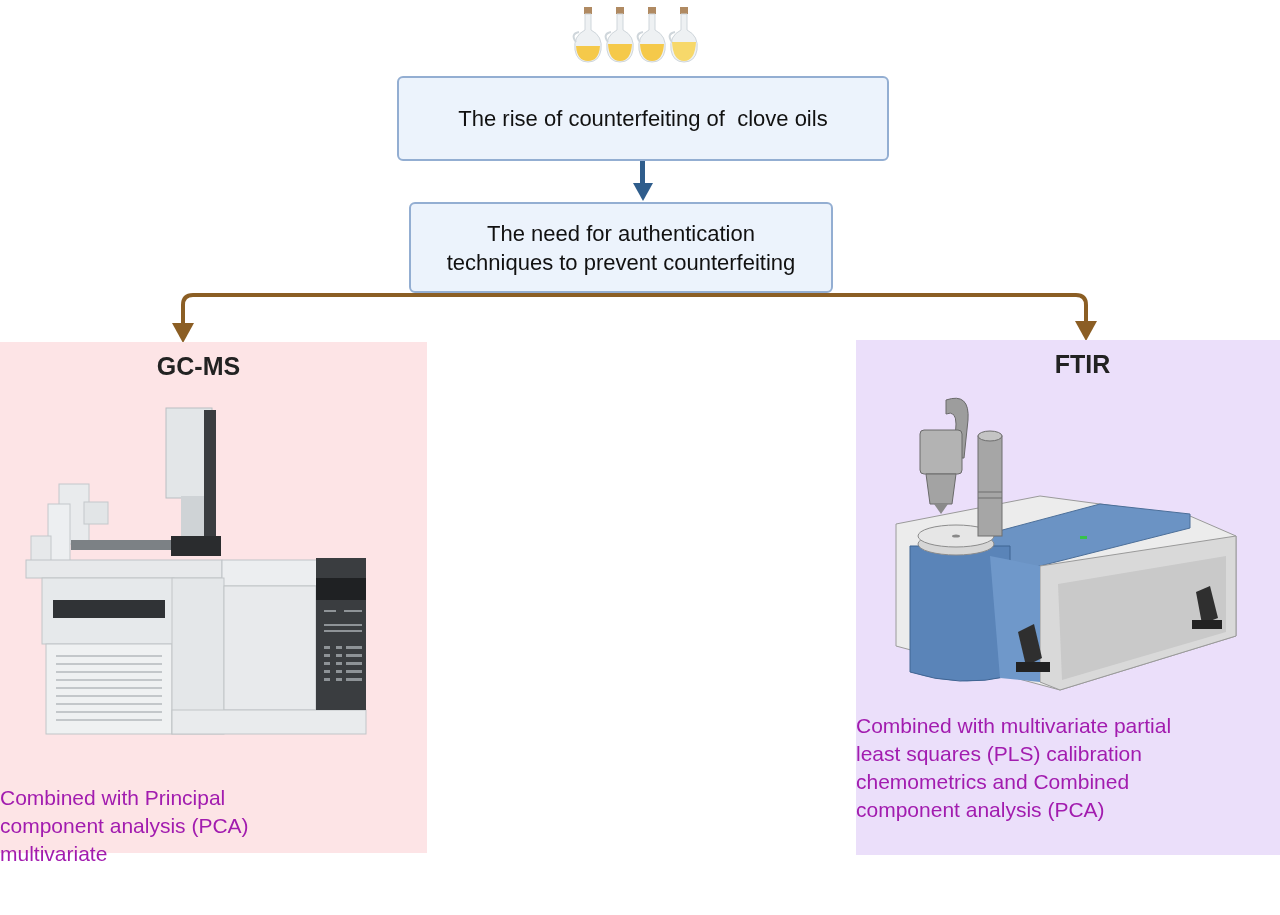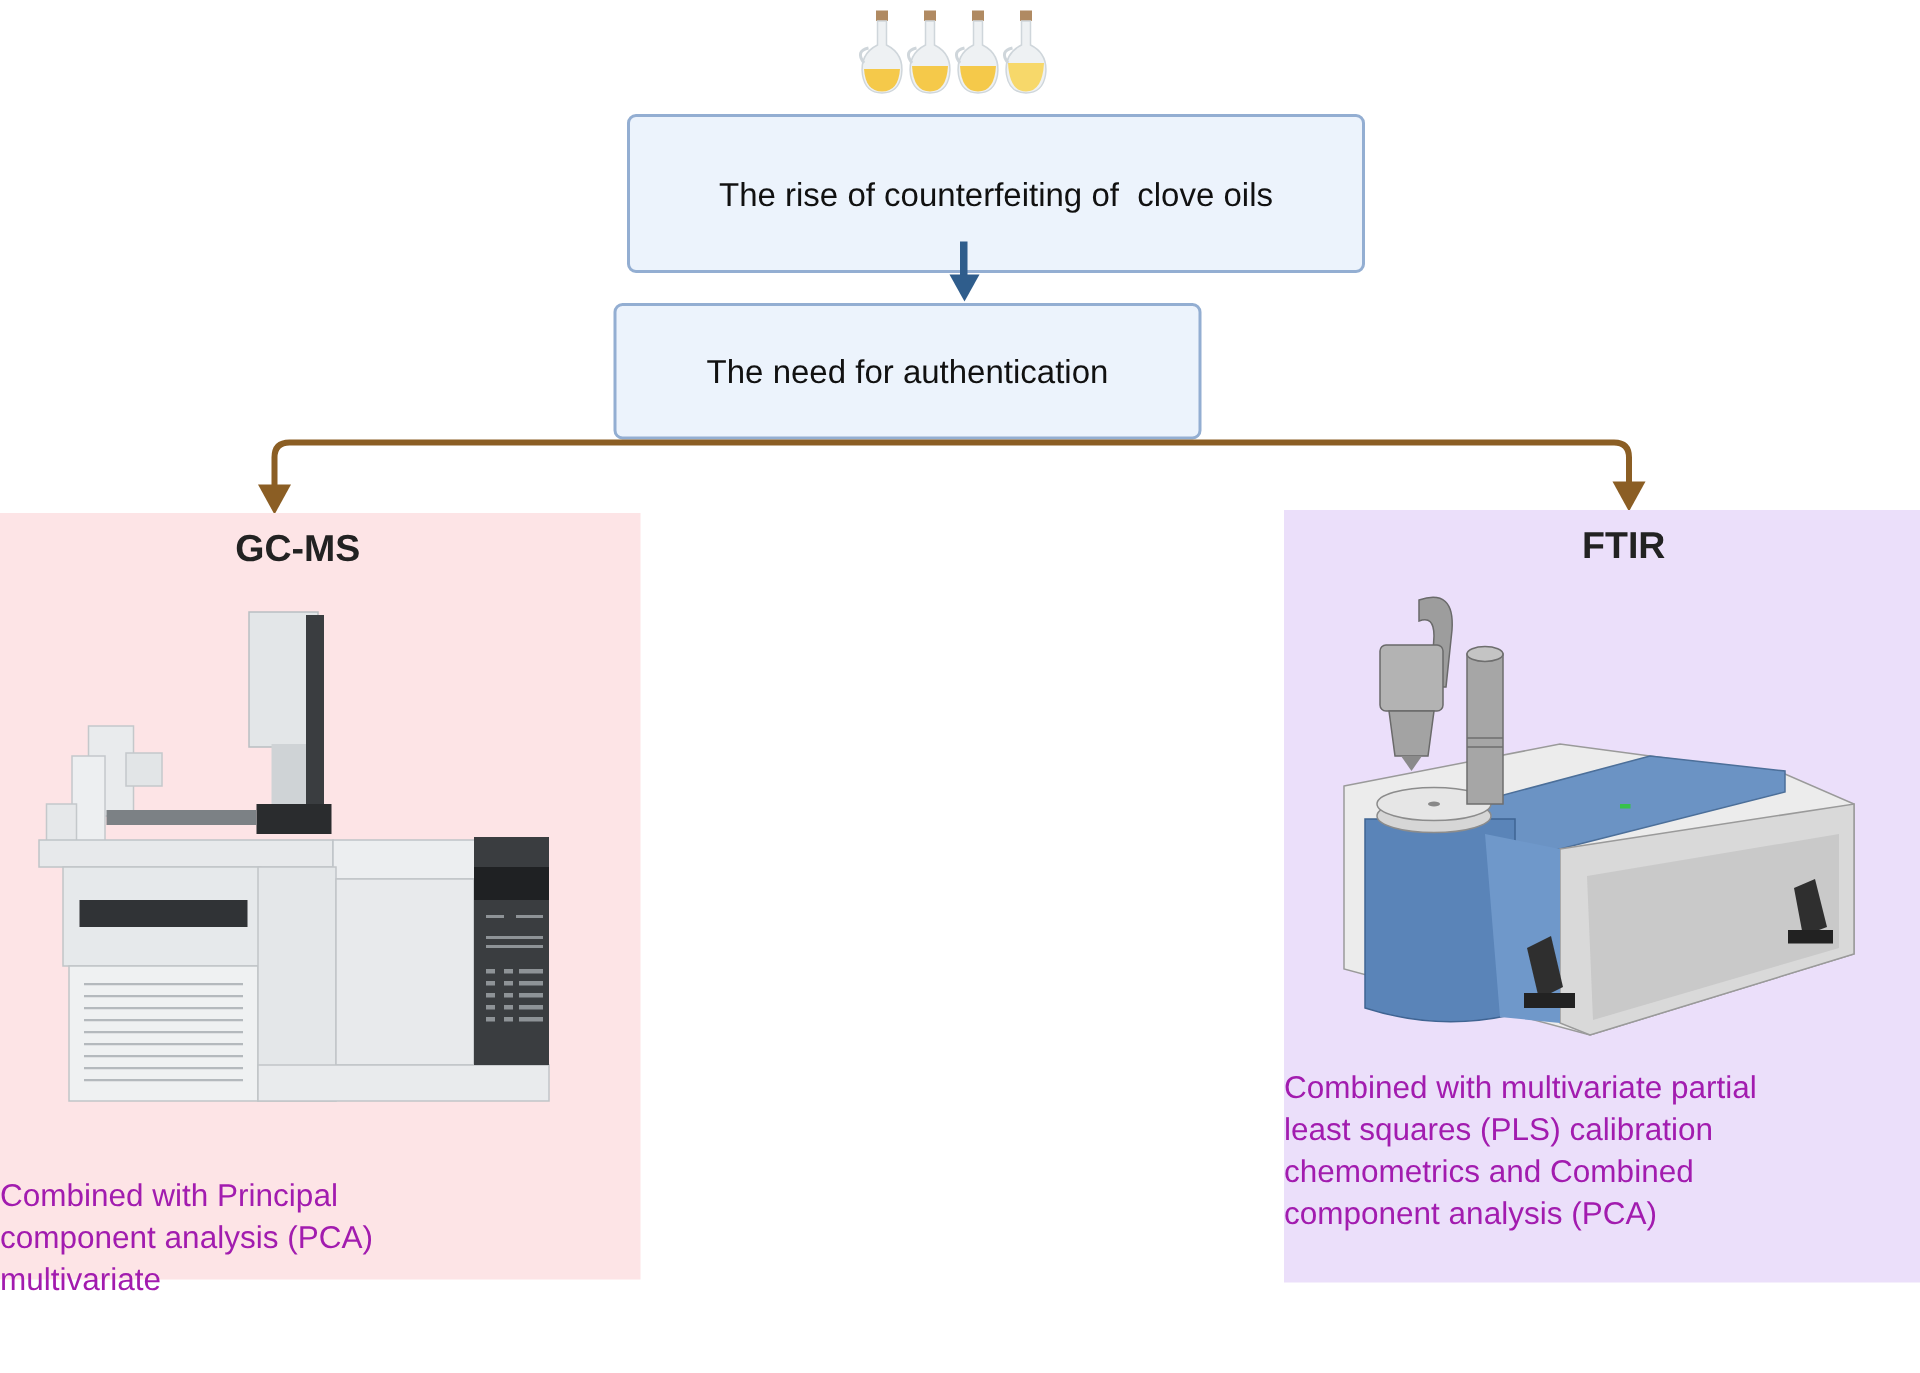--- a/index.html
+++ b/index.html
@@ -12,22 +12,22 @@
     .box {
       position: absolute;
       background: #ecf3fc;
       border: 2px solid #93aed2;
       border-radius: 6px;
       box-sizing: border-box;
       display: flex; align-items: center; justify-content: center;
       text-align: center;
       font-size: 22px; line-height: 29px; color: #111;
     }
-    #box1 { left: 397px; top: 76px; width: 492px; height: 106px; margin-left: 21px; }
-    #box2 { left: 409px; top: 202px; width: 392px; height: 91px; }
+    #box1 { left: 397px; top: 76px; width: 492px; height: 85px; }
+    #box2 { left: 409px; top: 202px; width: 424px; height: 91px; }
     .panel { position: absolute; box-sizing: border-box; }
     #panel-gcms { left: 0; top: 342px; width: 427px; height: 511px; background: #fde4e6; }
     #panel-ftir { left: 856px; top: 340px; width: 481px; height: 515px; background: #ebdffa; }
     .panel-title {
       position: absolute; left: 0; right: 0; text-align: center;
       font-weight: bold; font-size: 25px; color: #222;
     }
     .panel-desc {
       position: absolute; left: 0; right: 0; text-align: left;
       font-size: 21px; line-height: 28px; color: #a21caf;
@@ -69,20 +69,21 @@
 </div>
 
 <svg style="left:630px; top:161px;" width="26" height="42" viewBox="0 0 26 42">
   <rect x="10" y="0" width="5" height="26" fill="#2f5d8c"></rect>
   <polygon points="3,22 23,22 13,40" fill="#2f5d8c"></polygon>
 </svg>
 
 <div id="box2" class="box">
   <div>
     <div>The need for authentication</div>
+    <div>techniques to prevent counterfeiting</div>
   </div>
 </div>
 
 <svg style="left:0; top:0;" width="1280" height="360" viewBox="0 0 1280 360">
   <path d="M183 330 L183 305 Q183 295 193 295 L1076 295 Q1086 295 1086 305 L1086 328" fill="none" stroke="#8b5e24" stroke-width="4"></path>
   <polygon points="172,323 194,323 183,343" fill="#8b5e24"></polygon>
   <polygon points="1075,321 1097,321 1086,341" fill="#8b5e24"></polygon>
 </svg>
 
 <div id="panel-gcms" class="panel">

